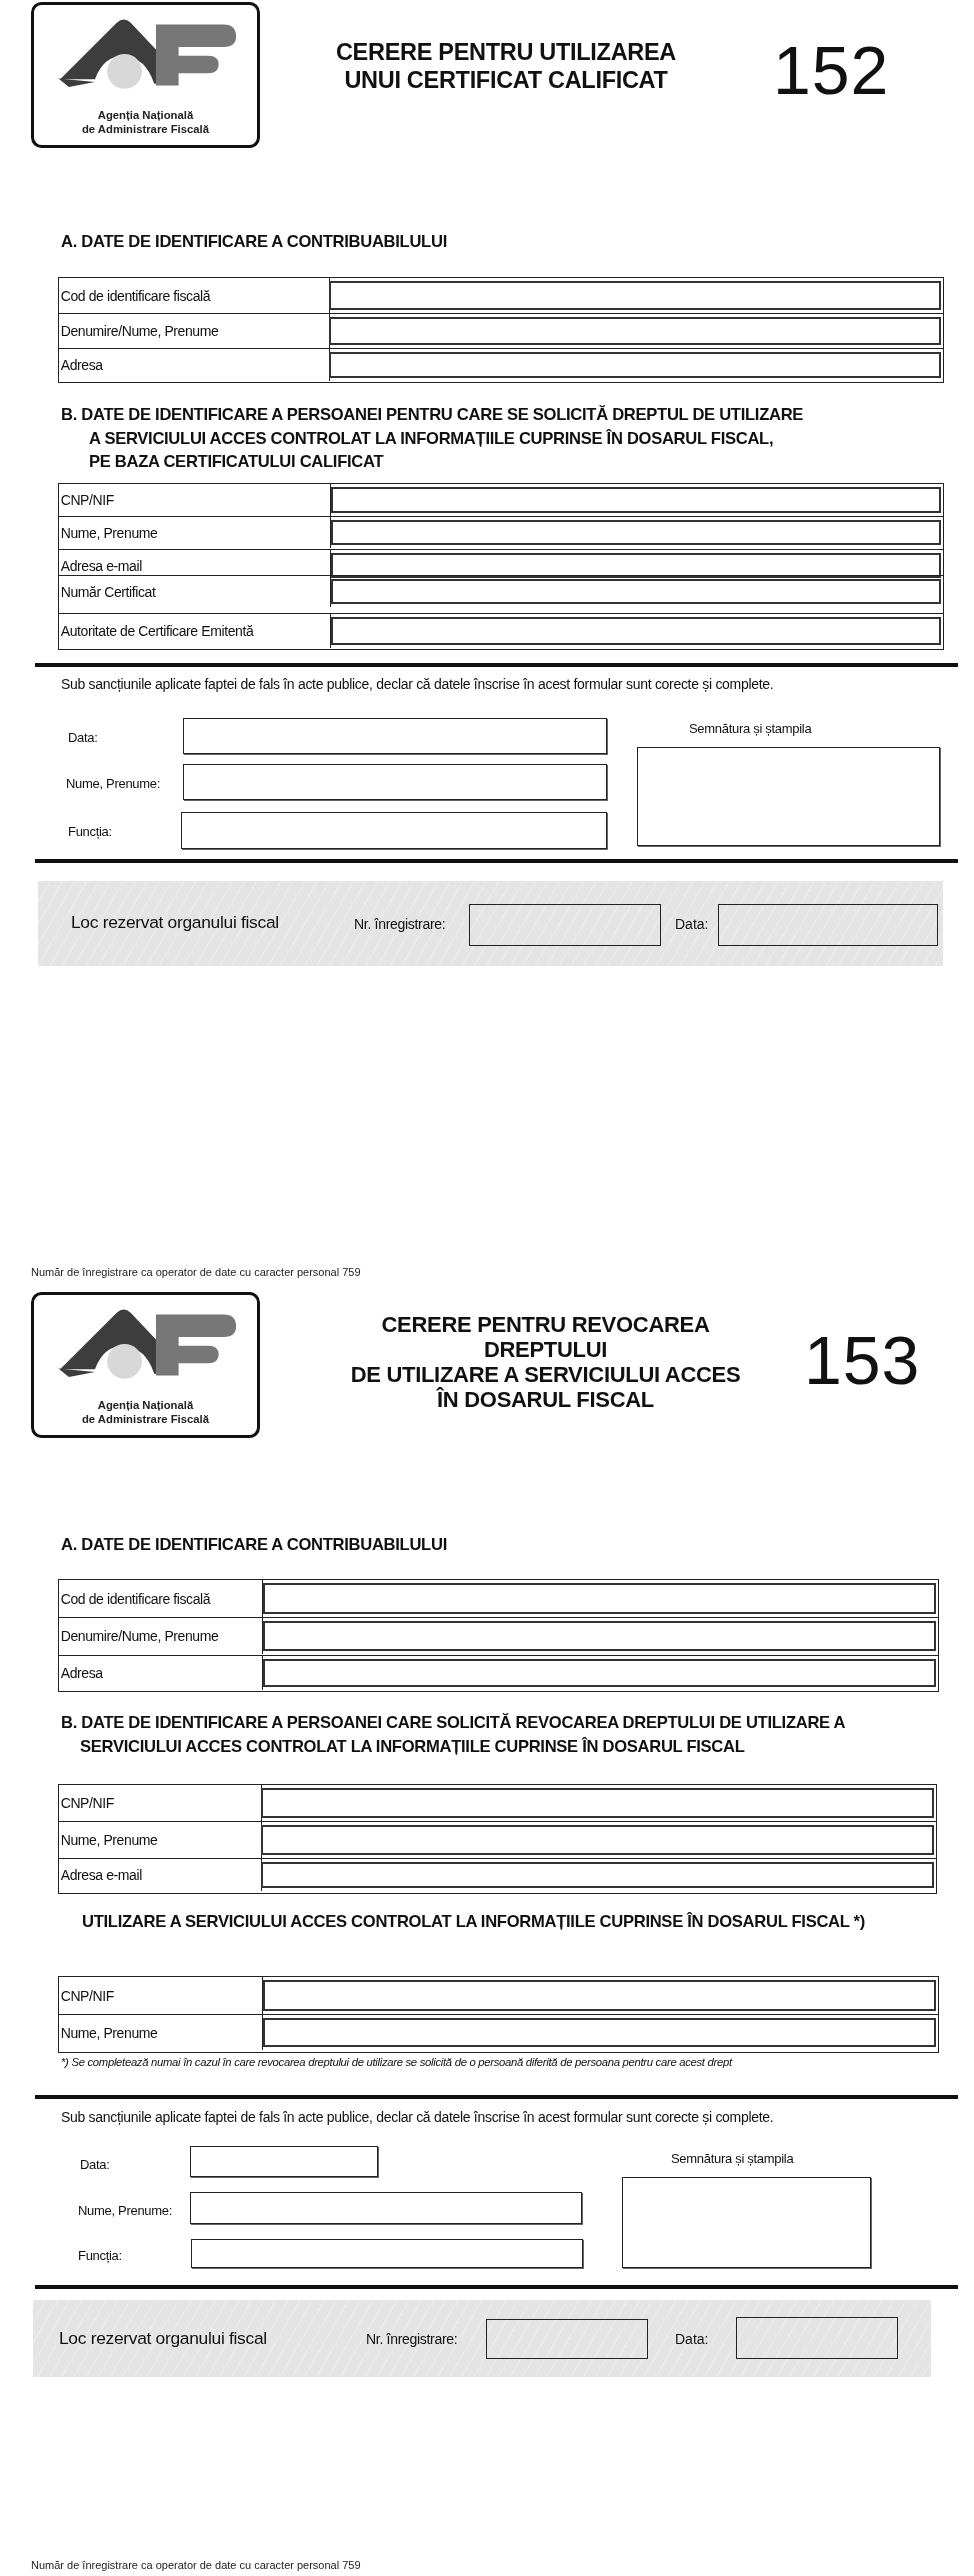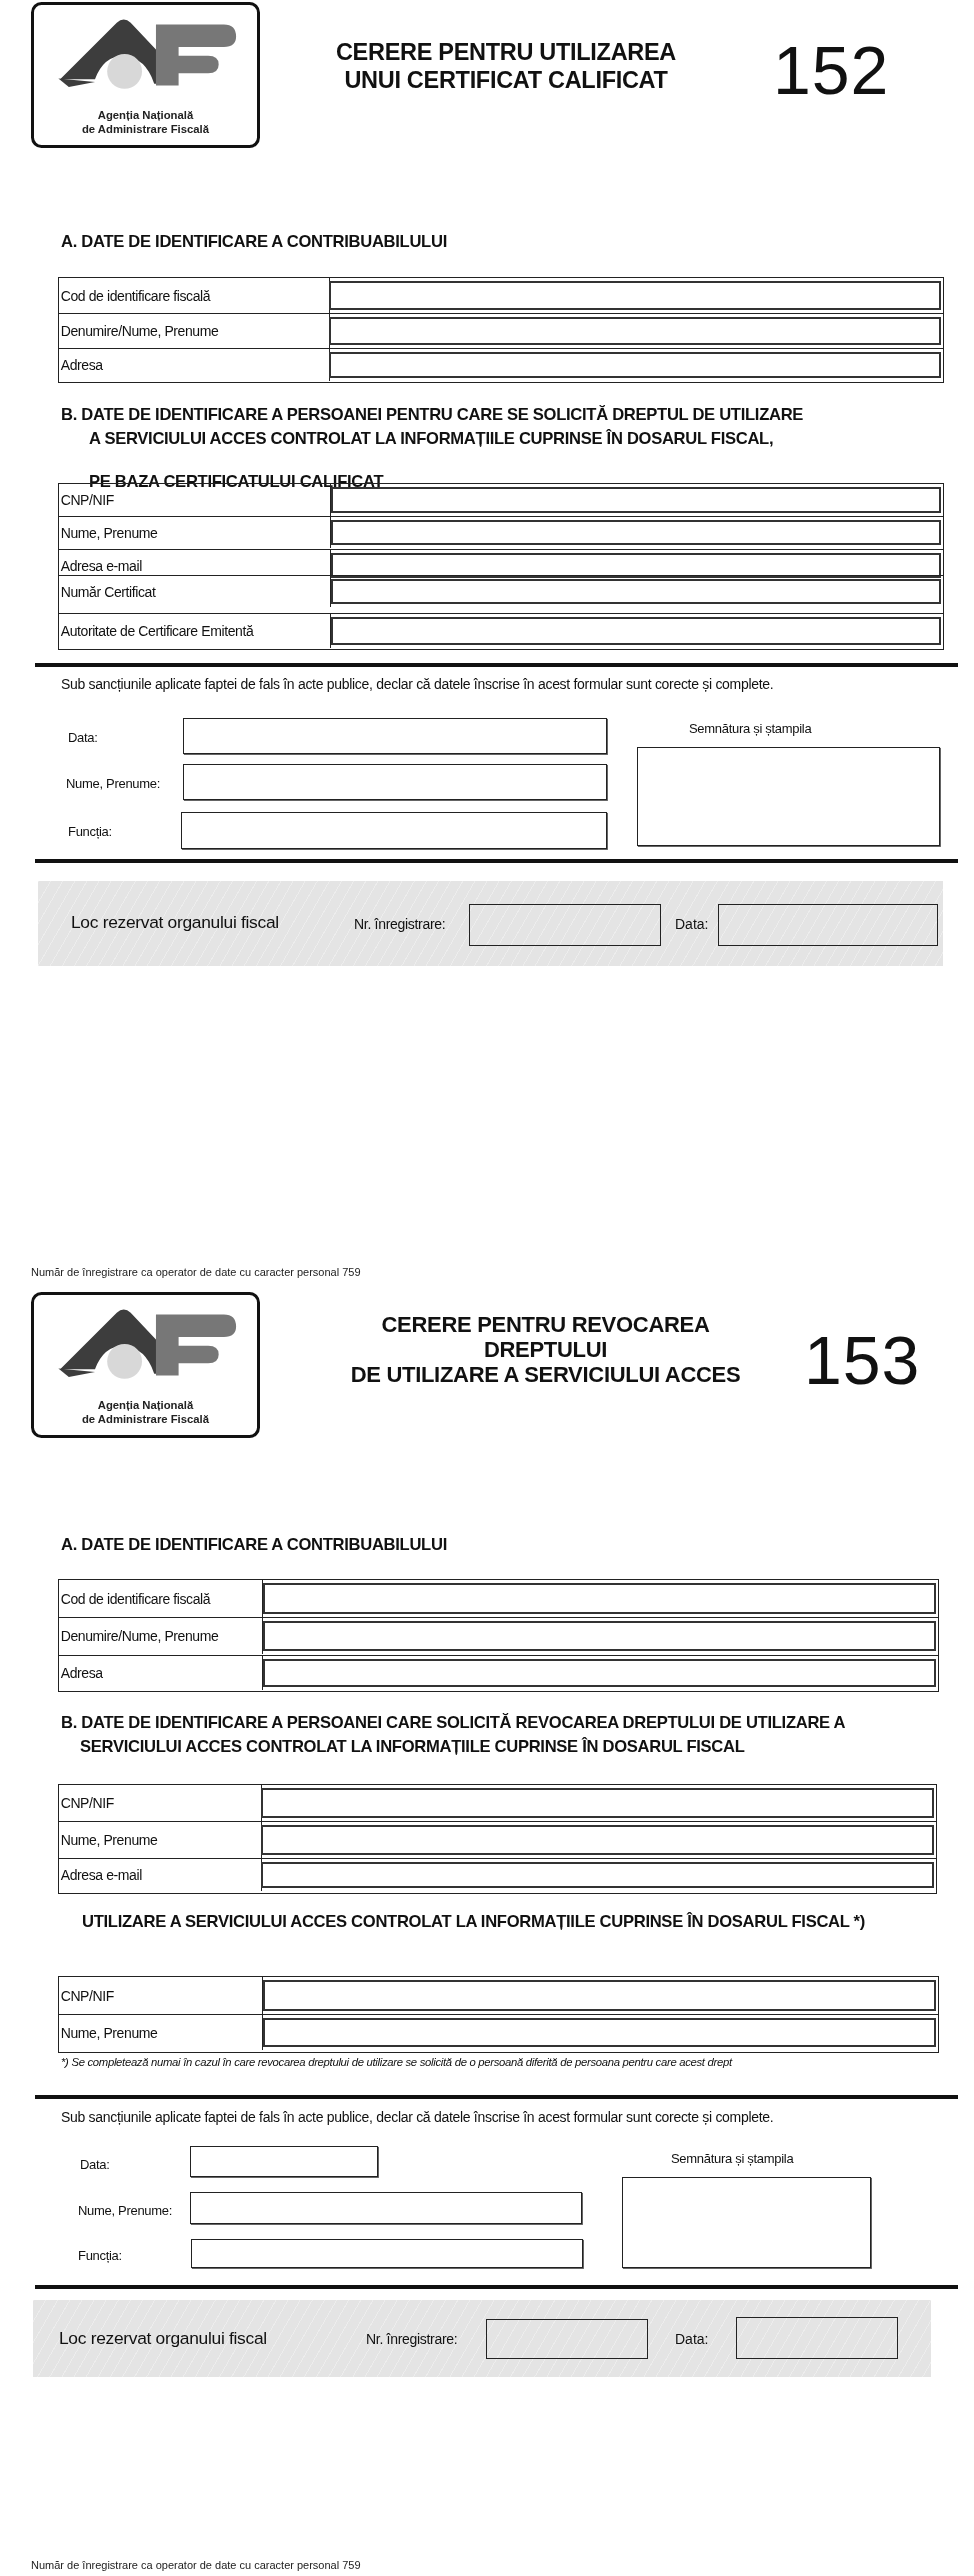--- a/index.html
+++ b/index.html
@@ -59,21 +59,21 @@
     </div>
     <div class="row" style="top:70px;height:33px;">
       <div class="lbl" style="width:269px;">Adresa</div>
       <div class="fld" style="left:270px;right:1.7px;"></div>
     </div>
   </div>
 
   <div class="abs sec-head" style="left:61px;top:403px;">
     <div>B.  DATE DE IDENTIFICARE A PERSOANEI PENTRU CARE SE SOLICITĂ DREPTUL DE UTILIZARE</div>
     <div style="padding-left:28px;">A SERVICIULUI ACCES CONTROLAT LA INFORMAȚIILE CUPRINSE ÎN  DOSARUL FISCAL,</div>
-    <div style="padding-left:28px;margin-top:20px;">PE BAZA CERTIFICATULUI CALIFICAT</div>
+    <div style="padding-left:28px;">PE BAZA CERTIFICATULUI CALIFICAT</div>
   </div>
   <div class="abs tbl" style="left:58px;top:483px;width:886px;height:167px;">
     <div class="row" style="top:0;height:32px;">
       <div class="lbl" style="width:270px;">CNP/NIF</div>
       <div class="fld" style="left:272px;right:1.7px;"></div>
     </div>
     <div class="row" style="top:32px;height:32px;">
       <div class="lbl" style="width:270px;">Nume, Prenume</div>
       <div class="fld" style="left:272px;right:1.7px;"></div>
     </div>
@@ -125,20 +125,21 @@
       <circle cx="104" cy="76" r="20" fill="#d8d8d8"></circle>
       <path d="M140 22 L218 22 Q232 22 232 36 Q232 48 218 48 L166 48 L166 58 L200 58 Q212 58 212 68 Q212 78 200 78 L166 78 L166 92 L140 92 Z" fill="#777"></path>
     </svg>
     <div class="logo-text" style="top:103px;">Agenția Națională</div>
     <div class="logo-text" style="top:117px;">de Administrare Fiscală</div>
   </div>
 
   <div class="abs title" style="left:323px;top:1312px;width:445px;font-size:22px;line-height:25px;">
     <div>CERERE PENTRU REVOCAREA DREPTULUI</div>
     <div>DE UTILIZARE A SERVICIULUI ACCES</div>
+    <div>ÎN  DOSARUL FISCAL</div>
   </div>
   <div class="abs formno" style="left:804px;top:1325px;text-align:right;">153</div>
 
   <div class="abs sec-head" style="left:61px;top:1533px;">A.  DATE DE IDENTIFICARE A CONTRIBUABILULUI</div>
   <div class="abs tbl" style="left:58px;top:1579px;width:881px;height:113px;">
     <div class="row" style="top:0;height:37px;">
       <div class="lbl" style="width:202px;">Cod de identificare fiscală</div>
       <div class="fld" style="left:204px;right:1.7px;"></div>
     </div>
     <div class="row" style="top:37px;height:37px;">

